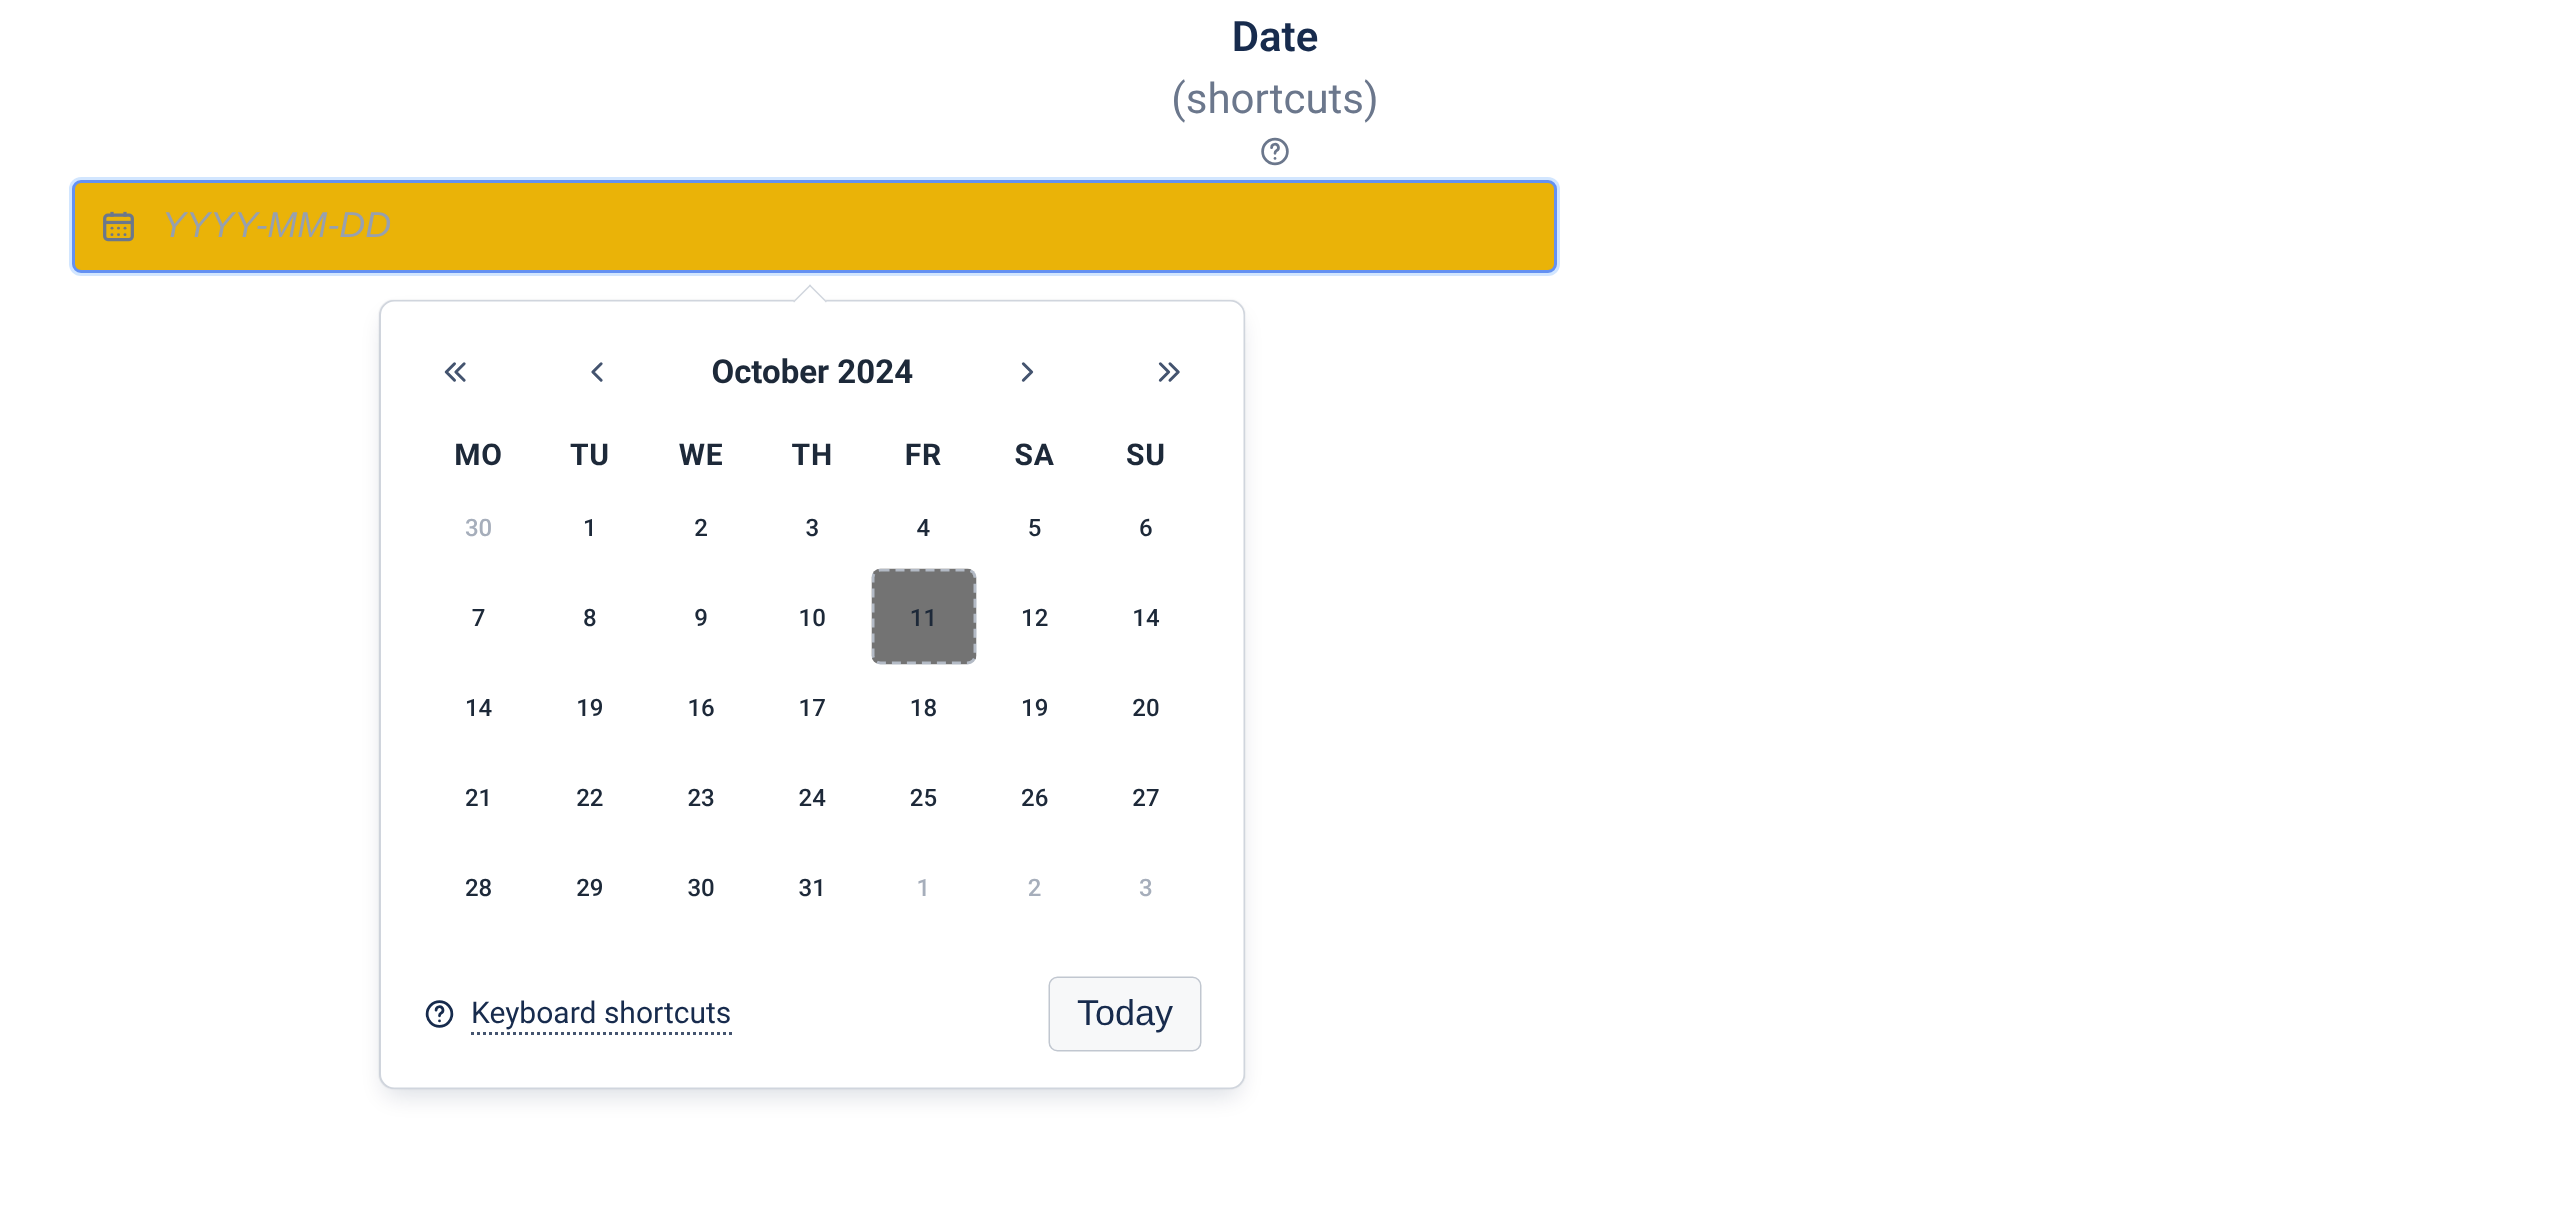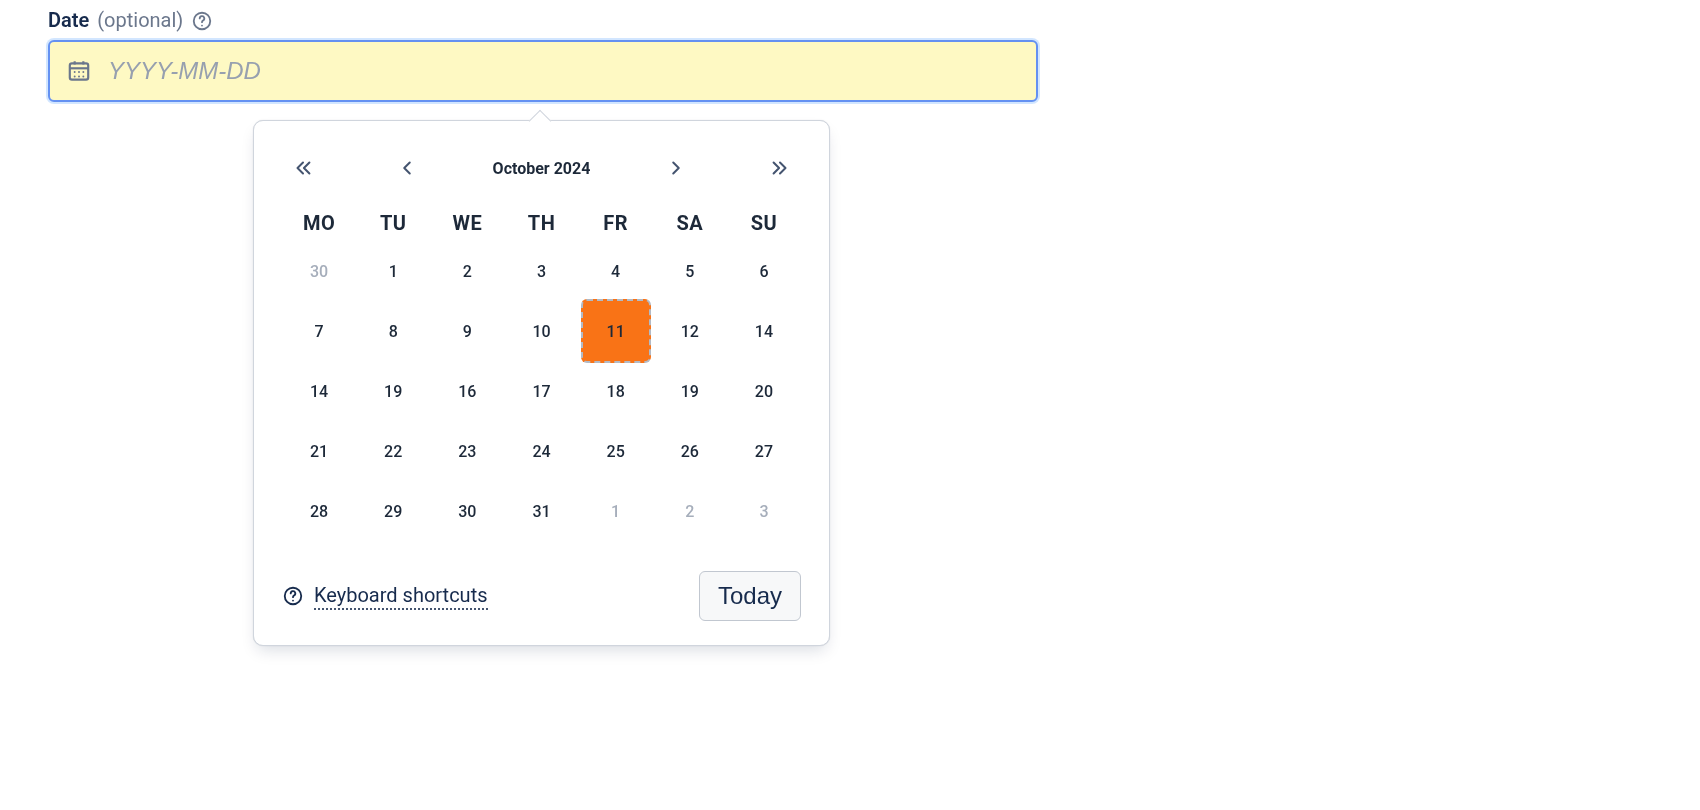--- a/index.html
+++ b/index.html
@@ -9,24 +9,25 @@
     font-family: -apple-system, BlinkMacSystemFont, "Segoe UI", Roboto, Helvetica, Arial, sans-serif;
     background: #fff;
     color: #091E42;
     width: 1700px;
   }
   .wrap {
     padding: 8px 48px 20px 48px;
   }
   .label-row {
     display: flex;
-    align-items: flex-end;
+    align-items: center;
     gap: 8px;
     margin-bottom: 8px;
-    font-size: 20px;
+    font-size: 28px;
+    flex-direction: column;
   }
   .label-main {
     font-weight: 600;
     color: #172B4D;
   }
   .label-optional {
     color: #6B778C;
     font-weight: 400;
   }
   .help-icon {
@@ -41,21 +42,21 @@
 
   .input-outer {
     position: relative;
     width: 990px;
   }
   .input-field {
     display: flex;
     align-items: center;
     border: 2px solid #6491F2;
     border-radius: 6px;
-    background: #fef9c3;
+    background: #eab308;
     height: 62px;
     padding: 0 16px;
     box-shadow: 0 0 0 2px rgba(76,154,255,0.25);
   }
   .input-field .calendar-icon {
     color: #6B778C;
     margin-right: 14px;
     display: inline-flex;
   }
   .input-field .calendar-icon svg { width: 26px; height: 26px; }
@@ -111,21 +112,21 @@
     height: 38px;
     display: inline-flex;
     align-items: center;
     justify-content: center;
     color: #44546F;
     cursor: pointer;
     border-radius: 4px;
   }
   .nav-btn svg { width: 22px; height: 22px; stroke: currentColor; }
   .month-title {
-    font-size: 16px;
+    font-size: 22px;
     font-weight: 700;
     color: #1D2939;
   }
 
   .cal-grid {
     display: grid;
     grid-template-columns: repeat(7, 1fr);
     row-gap: 12px;
   }
   .weekday {
@@ -143,21 +144,21 @@
     height: 48px;
     display: flex;
     align-items: center;
     justify-content: center;
     cursor: pointer;
     border-radius: 4px;
   }
   .day.outside { color: #A6AEBB; }
   .day.today {
     border: 2px dashed #B3BAC5;
-    background: #f97316;
+    background: #737373;
     width: 70px;
     height: 64px;
     margin: -8px auto;
     border-radius: 6px;
   }
 
   .cal-footer {
     display: flex;
     justify-content: space-between;
     margin-top: 36px;
@@ -185,21 +186,21 @@
     border-radius: 6px;
     cursor: pointer;
   }
 </style>
 </head>
 <body>
 
 <div class="wrap">
   <div class="label-row">
     <span class="label-main">Date</span>
-    <span class="label-optional">(optional)</span>
+    <span class="label-optional">(shortcuts)</span>
     <span class="help-icon">
       <svg viewBox="0 0 24 24" fill="none" stroke="currentColor" stroke-width="2">
         <circle cx="12" cy="12" r="9"></circle>
         <path d="M9.5 9.2a2.5 2.5 0 1 1 3.5 2.3c-.9.5-1 1-1 1.8" stroke-linecap="round"></path>
         <circle cx="12" cy="17" r="1" fill="currentColor" stroke="none"></circle>
       </svg>
     </span>
   </div>
 
   <div class="input-outer">

